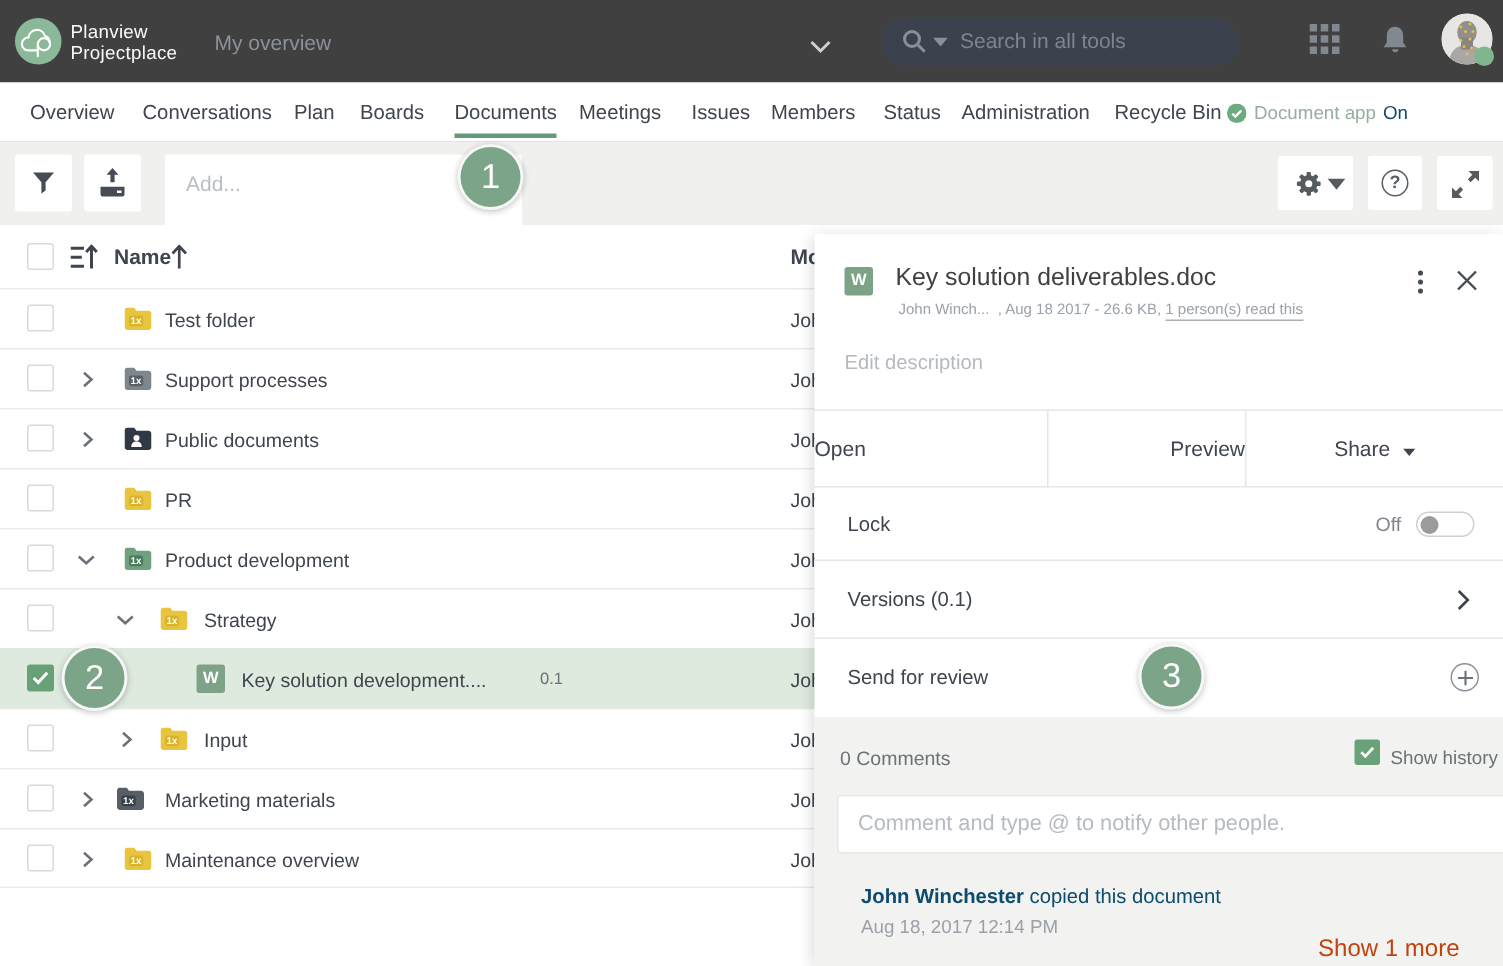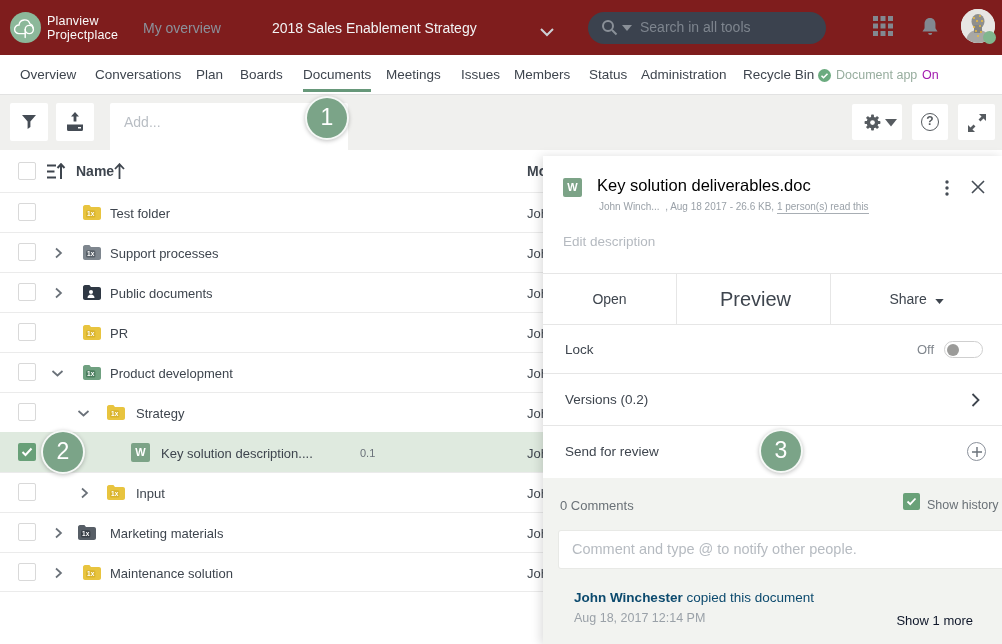--- a/index.html
+++ b/index.html
@@ -1,20 +1,20 @@
 <!DOCTYPE html>
 <html><head><meta charset="utf-8">
 <style>
 *{margin:0;padding:0;box-sizing:border-box}
 html,body{width:1002px;height:644px;overflow:hidden}
 body{font-family:"Liberation Sans",sans-serif;position:relative;background:#fff;color:#3e454e}
 .abs{position:absolute}
 .dots{background-image:radial-gradient(#e0e1dd 1px,transparent 1.2px);background-size:7px 7px}
 
-#topbar{position:absolute;left:0;top:0;width:1002px;height:55px;background:#7f1d1d}
+#topbar{position:absolute;left:0;top:0;width:1002px;height:55px;background:#404040}
 #logocirc{position:absolute;left:10px;top:12px;width:31px;height:31px;border-radius:50%;background:#8cb89a}
 #logotxt{position:absolute;left:47px;top:14px;color:#fafafa;font-size:12.5px;line-height:14px;letter-spacing:.2px}
 #myov{position:absolute;left:143px;top:20px;color:#8b919b;font-size:14px}
 #ptitle{position:absolute;left:272px;top:20px;color:#f2f3f4;font-size:14px}
 #pchev{position:absolute;left:539px;top:23px}
 #search{position:absolute;left:588px;top:12px;width:238px;height:32px;border-radius:16px;background:#3b424e}
 #search .ph{position:absolute;left:52px;top:7px;font-size:14px;color:#7e858e}
 
 #nav{position:absolute;left:0;top:55px;width:1002px;height:40px;background:#fff;border-bottom:1px solid #e2e2e2;font-size:13.5px}
 #nav span.tab{position:absolute;top:12px;color:#3e454e}
@@ -44,21 +44,20 @@
 <div id="topbar">
   <div id="logocirc">
     <svg width="31" height="31" viewBox="0 0 31 31" fill="none" stroke="#fff" stroke-width="1.4" stroke-linecap="round">
       <path d="M8.8 21.6 a4.3 4.3 0 0 1 .2-8.6 a5.6 5.6 0 0 1 10.9-1.2 a4.5 4.5 0 0 1 3.1 4.3 M8.8 21.6 h6.4"></path>
       <circle cx="19.3" cy="17.5" r="4.1"></circle>
       <path d="M15.2 17.5 v8"></path>
     </svg>
   </div>
   <div id="logotxt">Planview<br>Projectplace</div>
   <div id="myov">My overview</div>
-  <div id="ptitle">2018 Sales Enablement Strategy</div>
   <div id="pchev"><svg width="16" height="10" viewBox="0 0 16 10" fill="none" stroke="#cdd1d6" stroke-width="2">
         <path d="M2 2 l6 6 l6-6"></path>
       </svg></div>
   <div id="search">
     <svg style="position:absolute;left:13px;top:7px" width="17" height="17" viewBox="0 0 17 17" fill="none" stroke="#8a9098" stroke-width="2">
         <circle cx="7" cy="7" r="5"></circle>
         <path d="M11 11 l4.5 4.5"></path>
       </svg>
     <svg style="position:absolute;left:34px;top:13px" width="10" height="6" viewBox="0 0 10 6">
         <path d="M0 0 h10 l-5 6 z" fill="#8a9098"></path>
@@ -112,21 +111,21 @@
   <span class="tab" style="left:461px">Issues</span>
   <span class="tab" style="left:514px">Members</span>
   <span class="tab" style="left:589px">Status</span>
   <span class="tab" style="left:641px">Administration</span>
   <span class="tab" style="left:743px">Recycle Bin</span>
   <svg class="abs" style="left:818px;top:14px" width="13" height="13" viewBox="0 0 13 13">
       <circle cx="6.5" cy="6.5" r="6.5" fill="#6bab7f"></circle>
       <path d="M3.5 6.7 l2 2 l4-4" stroke="#fff" stroke-width="1.6" fill="none"></path>
     </svg>
   <span class="tab" style="left:836px;color:#97ad9e;font-size:12.5px;top:13px">Document app</span>
-  <span class="tab" style="left:922px;color:#a21caf;font-size:12.5px;top:13px">On</span>
+  <span class="tab" style="left:922px;color:#0c4a6e;font-size:12.5px;top:13px">On</span>
 </div>
 
 <div id="toolbar" class="dots">
   <div class="tbtn" style="left:10px">
     <svg style="position:absolute;left:11px;top:11px" width="16" height="16" viewBox="0 0 16 16">
         <path d="M1 1 h14 l-5.6 6.5 v5.5 l-2.8 2 v-7.5 z" fill="#454c55"></path>
       </svg>
   </div>
   <div class="tbtn" style="left:56px">
     <svg style="position:absolute;left:10px;top:9px" width="18" height="20" viewBox="0 0 18 20" fill="#454c55">
@@ -274,21 +273,21 @@
       <span class="mod">John Winchester</span>
 </div>
 
 <div class="row" style="top:432px;background:#dfeadf;border-top-color:#dfeadf">
   <div style="position:absolute;left:18px;top:10px;width:18px;height:18px;border-radius:2px;background:#68a078">
     <svg style="position:absolute;left:3px;top:4px" width="12" height="10" viewBox="0 0 12 10" fill="none" stroke="#fff" stroke-width="2">
           <path d="M1.5 5 l3 3 l6-6.5"></path>
         </svg>
   </div>
   <div class="abs" style="left:131px;top:10px;width:19px;height:19px;border-radius:2px;background:#7ca387;color:#fff;font-size:11px;font-weight:bold;text-align:center;line-height:19px">W</div>
-  <span class="nm" style="left:161px">Key solution description....</span>
+  <span class="nm" style="left:161px">Key solution development....</span>
   <span class="abs" style="left:360px;top:14px;font-size:11px;color:#6a7179">0.1</span>
   <span class="mod">John Winchester</span>
 </div>
 
 <div class="row" style="top:472px">
   <div class="cb" style="left:18px;top:10px"></div>
   <svg class="chev" style="left:78px;top:14px" width="12" height="12" viewBox="0 0 12 12" fill="none" stroke="#6a7179" stroke-width="1.7">
         <path d="M4 1.5 l5 4.5 l-5 4.5"></path>
       </svg>
   <svg class="fold" style="left:107px;top:12px" width="18" height="15" viewBox="0 0 18 15">
@@ -317,56 +316,56 @@
 <div class="row" style="top:552px;border-bottom:1px solid #ebebeb">
   <div class="cb" style="left:18px;top:10px"></div>
   <svg class="chev" style="left:52px;top:14px" width="12" height="12" viewBox="0 0 12 12" fill="none" stroke="#6a7179" stroke-width="1.7">
         <path d="M4 1.5 l5 4.5 l-5 4.5"></path>
       </svg>
   <svg class="fold" style="left:83px;top:12px" width="18" height="15" viewBox="0 0 18 15">
         <path d="M0 2.2 C0 1 .9 0 2 0 h4.4 l1.6 2.1 H16 c1.1 0 2 .9 2 2 V13 c0 1.1-.9 2-2 2 H2 c-1.1 0-2-.9-2-2 Z" fill="#e8c43f"></path>
         <rect x="3" y="5.3" width="9.4" height="7.2" rx="1.6" fill="rgba(190,150,10,0.35)"></rect>
         <text x="7.7" y="10.9" font-size="6.5" fill="#fff" text-anchor="middle" font-weight="bold">1x</text>
       </svg>
-  <span class="nm" style="left:110px">Maintenance solution</span>
+  <span class="nm" style="left:110px">Maintenance overview</span>
       <span class="mod">John Winchester</span>
 </div>
 </div>
 
 <div id="panel">
 
   <div class="abs" style="left:20px;top:22px;width:19px;height:19px;border-radius:2px;background:#7ca387;color:#fff;font-size:11px;font-weight:bold;text-align:center;line-height:19px">W</div>
-  <div class="abs" style="left:54px;top:20px;font-size:16.5px;color:#000000">Key solution deliverables.doc</div>
+  <div class="abs" style="left:54px;top:20px;font-size:16.5px;color:#404040">Key solution deliverables.doc</div>
   <svg class="abs" style="left:402px;top:24px" width="4" height="16" viewBox="0 0 4 16" fill="#454c55">
       <circle cx="2" cy="2" r="1.7"></circle>
       <circle cx="2" cy="8" r="1.7"></circle>
       <circle cx="2" cy="14" r="1.7"></circle>
     </svg>
   <svg class="abs" style="left:428px;top:24px" width="14" height="14" viewBox="0 0 14 14" stroke="#454c55" stroke-width="1.6">
       <path d="M1 1 L13 13 M13 1 L1 13"></path>
     </svg>
   <div class="abs" style="left:56px;top:45px;font-size:10px;color:#9aa1a8">John Winch...&nbsp;&nbsp;, Aug 18 2017 - 26.6 KB, <span style="border-bottom:1px solid #a8aeb4;padding-bottom:1px">1 person(s) read this</span></div>
   <div class="abs" style="left:20px;top:78px;font-size:13.5px;color:#b5bac0">Edit description</div>
 
   <div class="abs" style="left:0;top:117px;width:459px;height:52px;border-top:1px solid #e6e6e6;border-bottom:1px solid #e6e6e6">
-    <div class="abs" style="left:0;top:0;width:134px;height:50px;border-right:1px solid #e6e6e6;text-align:center;line-height:50px;font-size:14px">Open</div>
-    <div class="abs" style="left:138px;top:0;width:150px;height:50px;border-right:1px solid #e6e6e6;text-align:center;line-height:50px;font-size:20px">Preview</div>
+    <div class="abs" style="left:0;top:0;width:156px;height:50px;border-right:1px solid #e6e6e6;line-height:50px;font-size:14px">Open</div>
+    <div class="abs" style="left:138px;top:0;width:150px;height:50px;border-right:1px solid #e6e6e6;text-align:right;line-height:50px;font-size:14px">Preview</div>
     <div class="abs" style="left:288px;top:0;width:171px;height:50px;text-align:center;line-height:50px;font-size:14px">Share&nbsp;&nbsp;<svg width="9" height="5" viewBox="0 0 10 6" style="display:inline-block">
           <path d="M0 0 h10 l-5 6 z" fill="#3e454e"></path>
         </svg></div>
   </div>
 
   <div class="abs lbl" style="left:22px;top:186px">Lock</div>
   <div class="abs" style="left:374px;top:186px;font-size:13px;color:#80868d">Off</div>
   <div class="abs" style="left:401px;top:185px;width:39px;height:17px;border:1px solid #cfcfcf;border-radius:9px;background:#fff">
     <div style="position:absolute;left:1.5px;top:1.5px;width:12px;height:12px;border-radius:50%;background:#9b9b99"></div>
   </div>
   <div class="hline" style="top:217px"></div>
 
-  <div class="abs lbl" style="left:22px;top:236px">Versions (0.2)</div>
+  <div class="abs lbl" style="left:22px;top:236px">Versions (0.1)</div>
   <svg class="abs" style="left:428px;top:237px" width="9" height="14" viewBox="0 0 9 14" fill="none" stroke="#3e454e" stroke-width="1.8">
       <path d="M1.5 1 l6 6 l-6 6"></path>
     </svg>
   <div class="hline" style="top:269px"></div>
 
   <div class="abs lbl" style="left:22px;top:288px">Send for review</div>
   <div class="abs" style="left:424px;top:286px;width:19px;height:19px;border-radius:50%;border:1px solid #8b919b">
     <svg style="position:absolute;left:3.5px;top:3.5px" width="10" height="10" viewBox="0 0 10 10" stroke="#6a7179" stroke-width="1.4">
         <path d="M5 0 V10 M0 5 H10"></path>
       </svg>
@@ -378,18 +377,18 @@
       <svg style="position:absolute;left:3px;top:4px" width="11" height="9" viewBox="0 0 11 9" fill="none" stroke="#fff" stroke-width="1.8">
           <path d="M1.5 4.5 l2.7 2.7 l5.3-5.7"></path>
         </svg>
     </div>
     <div class="abs" style="left:384px;top:20px;font-size:12.5px;color:#6a7177">Show history</div>
     <div class="abs" style="left:16px;top:53px;width:485px;height:37px;background:#fff;border-radius:2px;box-shadow:0 0 0 1px rgba(0,0,0,0.04)">
       <div style="position:absolute;left:13px;top:10px;font-size:14.5px;color:#b6bbc1">Comment and type @ to notify other people.</div>
     </div>
     <div class="abs" style="left:31px;top:112px;font-size:13.5px;color:#0c4a6e"><b>John Winchester</b> copied this document</div>
     <div class="abs" style="left:31px;top:133px;font-size:12.5px;color:#9aa1a8">Aug 18, 2017 12:14 PM</div>
-    <div class="abs" style="right:29px;top:135px;font-size:13px;color:#0f172a">Show 1 more</div>
+    <div class="abs" style="right:29px;top:146px;font-size:16px;color:#c2410c">Show 1 more</div>
   </div>
 </div>
 <div class="badge" style="left:305px;top:96px">1</div>
 <div class="badge" style="left:41px;top:430px">2</div>
 <div class="badge" style="left:759px;top:429px">3</div>
 
 </body></html>

